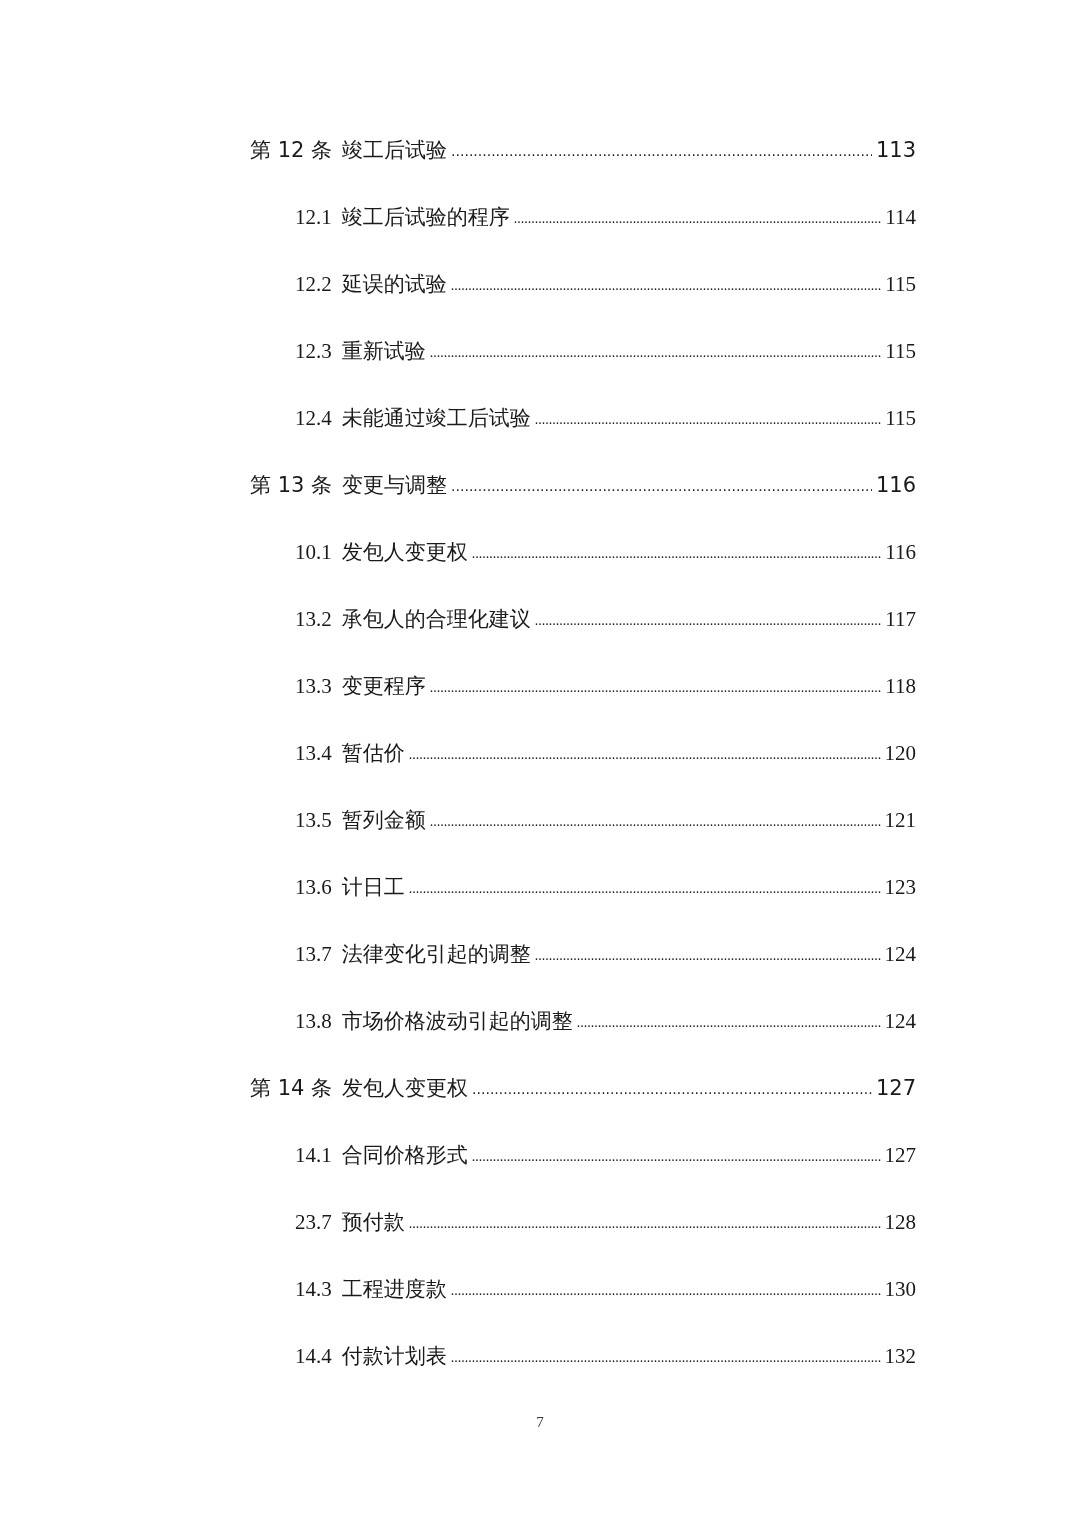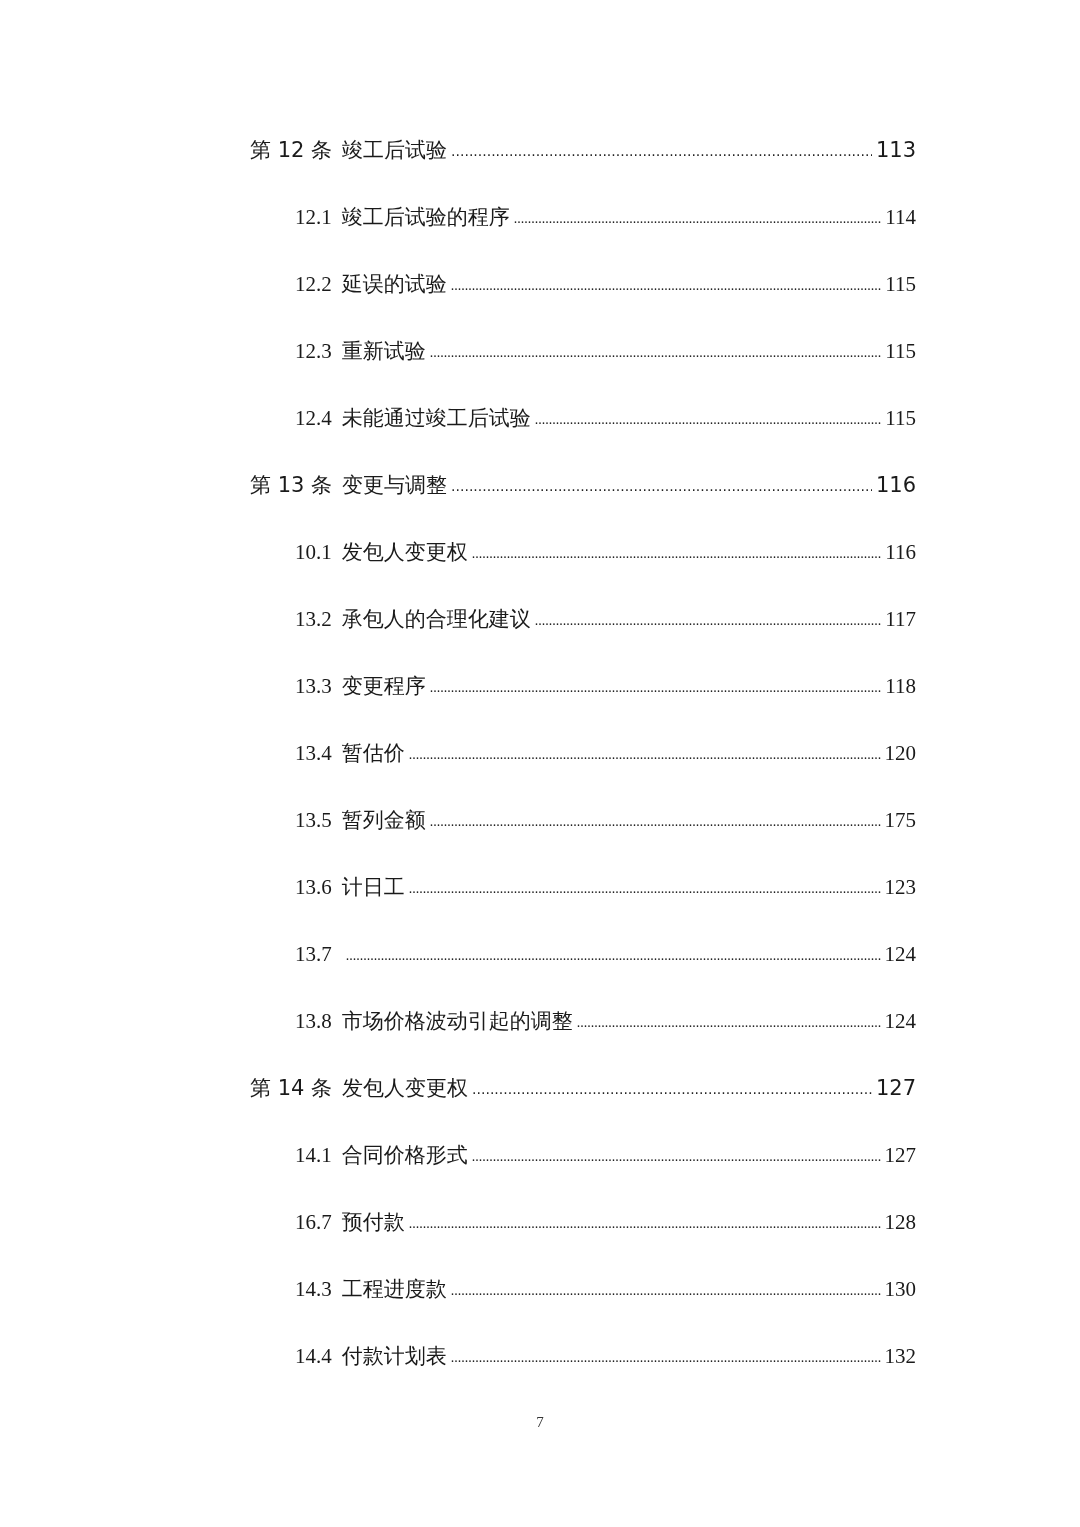--- a/index.html
+++ b/index.html
@@ -142,30 +142,31 @@
     <li class="toc-row level-2">
       <span class="toc-num">13.4</span>
       <span class="toc-title">暂估价</span>
       <span class="toc-leader"></span>
       <span class="toc-page">120</span>
     </li>
     <li class="toc-row level-2">
       <span class="toc-num">13.5</span>
       <span class="toc-title">暂列金额</span>
       <span class="toc-leader"></span>
-      <span class="toc-page">175</span>
+      <span class="toc-page">121</span>
     </li>
     <li class="toc-row level-2">
       <span class="toc-num">13.6</span>
       <span class="toc-title">计日工</span>
       <span class="toc-leader"></span>
       <span class="toc-page">123</span>
     </li>
     <li class="toc-row level-2">
       <span class="toc-num">13.7</span>
+      <span class="toc-title">法律变化引起的调整</span>
       <span class="toc-leader"></span>
       <span class="toc-page">124</span>
     </li>
     <li class="toc-row level-2">
       <span class="toc-num">13.8</span>
       <span class="toc-title">市场价格波动引起的调整</span>
       <span class="toc-leader"></span>
       <span class="toc-page">124</span>
     </li>
     <li class="toc-row level-1">
@@ -174,21 +175,21 @@
       <span class="toc-leader"></span>
       <span class="toc-page">127</span>
     </li>
     <li class="toc-row level-2">
       <span class="toc-num">14.1</span>
       <span class="toc-title">合同价格形式</span>
       <span class="toc-leader"></span>
       <span class="toc-page">127</span>
     </li>
     <li class="toc-row level-2">
-      <span class="toc-num">16.7</span>
+      <span class="toc-num">23.7</span>
       <span class="toc-title">预付款</span>
       <span class="toc-leader"></span>
       <span class="toc-page">128</span>
     </li>
     <li class="toc-row level-2">
       <span class="toc-num">14.3</span>
       <span class="toc-title">工程进度款</span>
       <span class="toc-leader"></span>
       <span class="toc-page">130</span>
     </li>

